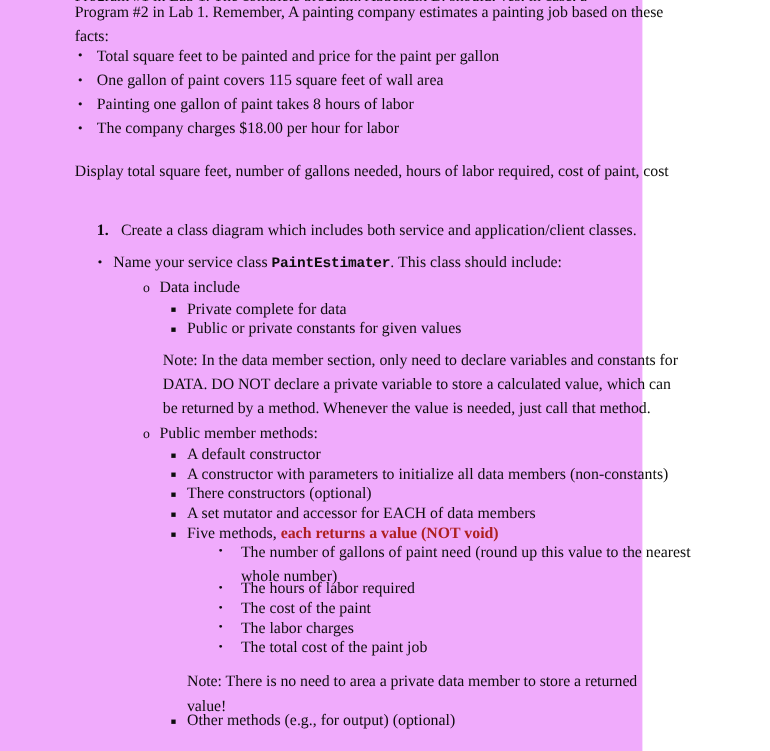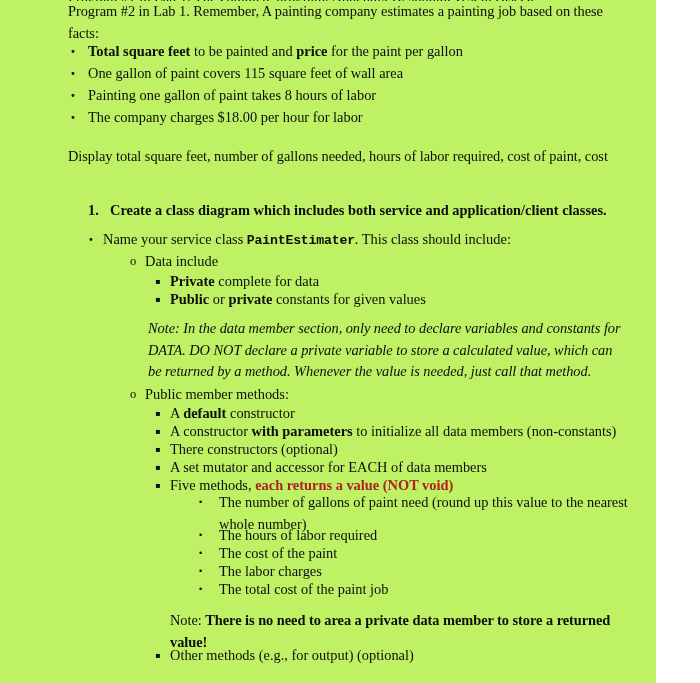--- a/index.html
+++ b/index.html
@@ -11,33 +11,33 @@
     width: 700px;
     height: 683px;
     overflow: hidden;
     font-family: "Liberation Serif", "DejaVu Serif", serif;
     color: #0d0d0d;
     position: relative;
     -webkit-font-smoothing: antialiased;
   }
   .page {
     position: relative;
-    width: 656px;
+    width: 584px;
     height: 683px;
-    background: #bef264;
+    background: #f0abfc;
   }
 
   
   .para {
     position: absolute;
     font-size: 14.4px;
     line-height: 21.5px;
     letter-spacing: -0.05px;
   }
-  b, .b { font-weight: bold; }
+  b, .b { font-weight: normal; }
   .mono {
     font-family: "Liberation Mono", "DejaVu Sans Mono", monospace;
     font-weight: bold;
     font-size: 13.2px;
     letter-spacing: -0.2px;
   }
   .red { color: #ad2121; font-weight: bold; text-align: right; }
 
   
   .cutline {
@@ -136,21 +136,21 @@
   </div>
   <div class="li" style="left:170px; top:271px; width:480px;">
     <span class="mk sq" style="left:-15px; top:0;">▪</span>
     <span class="txt"><b>Private</b><span> complete for data</span></span>
   </div>
   <div class="li" style="left:170px; top:289px; width:480px;">
     <span class="mk sq" style="left:-15px; top:0;">▪</span>
     <span class="txt"><b>Public</b><span> or </span><b>private</b><span> constants for given values</span></span>
   </div>
 
-  <div class="para" style="left:148px; top:318px; width:505px;font-style:italic;">
+  <div class="para" style="left:148px; top:318px; width:505px;">
     <span class="txt">Note: In the data member section, only need to declare variables and constants for</span>
     <span class="txt">DATA. DO NOT declare a private variable to store a calculated value, which can</span>
     <span class="txt">be returned by a method. Whenever the value is needed, just call that method.</span>
   </div>
 
   <div class="li" style="left:145px; top:384px; width:505px;">
     <span class="mk circ" style="left:-15px; top:0;">o</span>
     <span class="txt">Public member methods:</span>
   </div>
   <div class="li" style="left:170px; top:403px; width:490px;">

